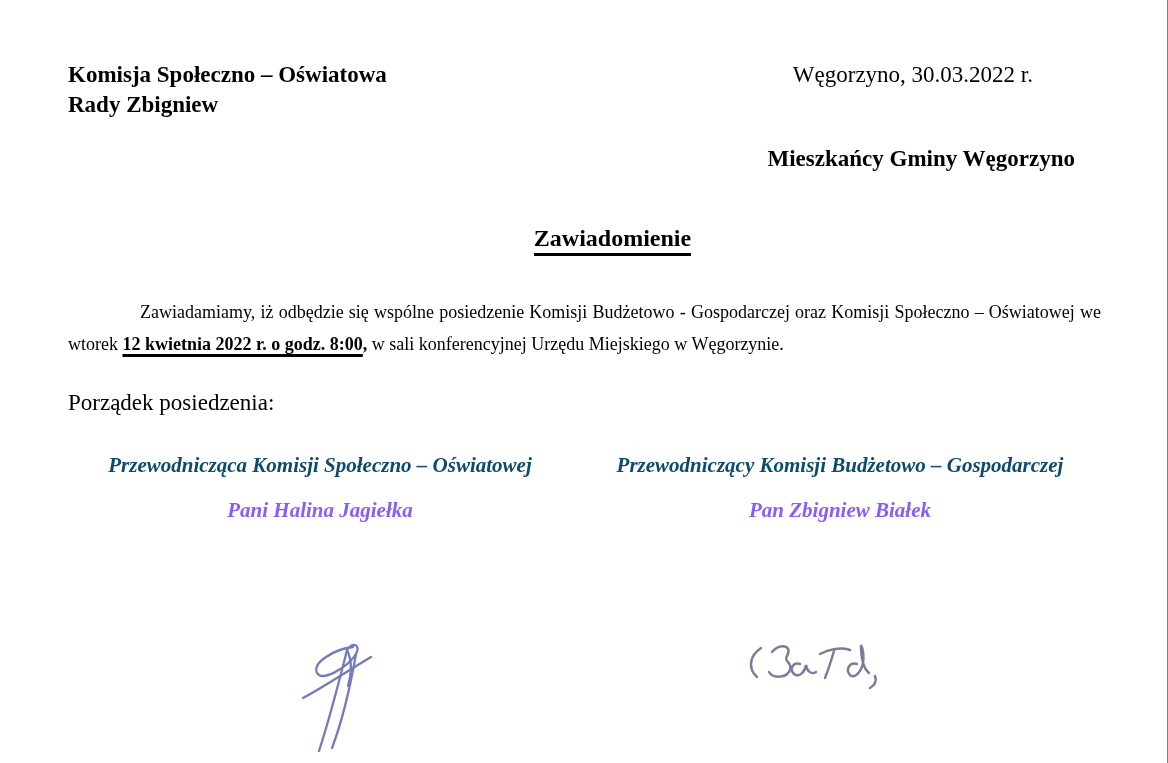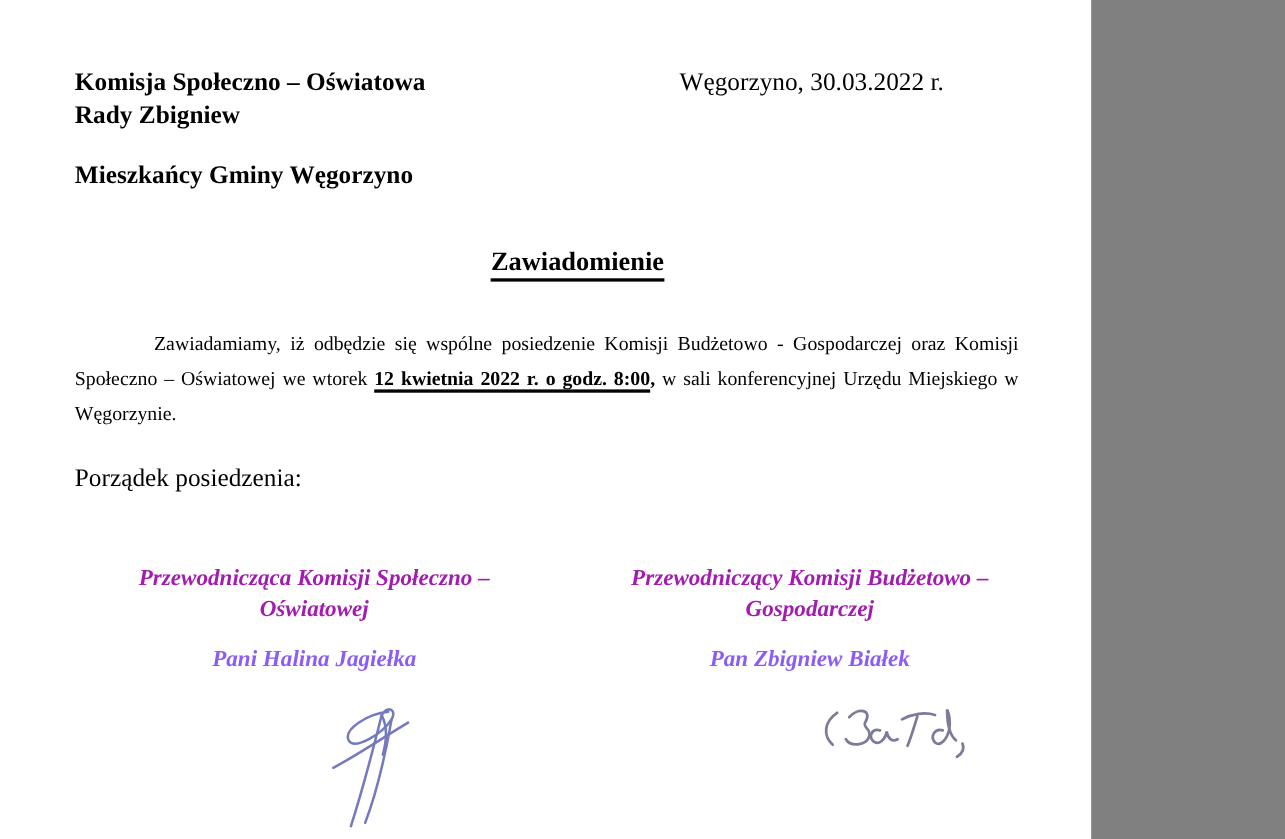--- a/index.html
+++ b/index.html
@@ -1,31 +1,31 @@
 <!DOCTYPE html>
 <html lang="pl"><head>
 <meta charset="utf-8">
 <style>
   html,body{margin:0;padding:0;background:#808080;}
   .page{
     position:relative;
-    width:992px;height:763px;
+    width:1167px;height:763px;
     background:#ffffff;
     color:#000000;
     font-family:"Liberation Serif","DejaVu Serif",serif;
     overflow:hidden;
     box-sizing:border-box;
     padding:60px 66px 0 68px;
   }
   
   .header-row{display:flex;justify-content:space-between;align-items:flex-start;}
   .sender{font-weight:bold;font-size:23px;line-height:29.5px;}
   .dateline{font-size:23px;line-height:29.5px;margin-right:68px;white-space:nowrap;}
   
-  .recipient-row{margin-top:25px;padding-right:26px;}
+  .recipient-row{text-align:right;margin-top:25px;padding-right:26px;}
   .recipient{font-weight:bold;font-size:23px;line-height:29px;}
   
   .title-row{text-align:center;margin-top:52px;position:relative;left:28px;}
   .doc-title{
     display:inline-block;
     font-weight:bold;font-size:24px;
     border-bottom:3px solid #000000;
     padding-bottom:1px;
   }
   
@@ -52,21 +52,21 @@
     line-height:34px;
   }
   ol.agenda li{padding-left:6px;white-space:pre-wrap;}
   
   .signatures{display:flex;margin-top:32px;}
   .sig-col{text-align:center;}
   .sig-col.left{width:440px;margin-left:32px;}
   .sig-col.right{width:450px;margin-left:75px;}
   .sig-title{
     font-weight:bold;font-style:italic;
-    font-size:21px;line-height:28px;color:#a21caf;margin-top:28px;
+    font-size:21px;line-height:28px;color:#0c4a6e;
   }
   .sig-name{
     font-weight:bold;font-style:italic;
     font-size:21px;line-height:28px;color:#8b5cf6;
     margin-top:17px;
   }
   
   .ink-overlay{
     position:absolute;top:0;left:0;width:1168px;height:763px;
     pointer-events:none;

